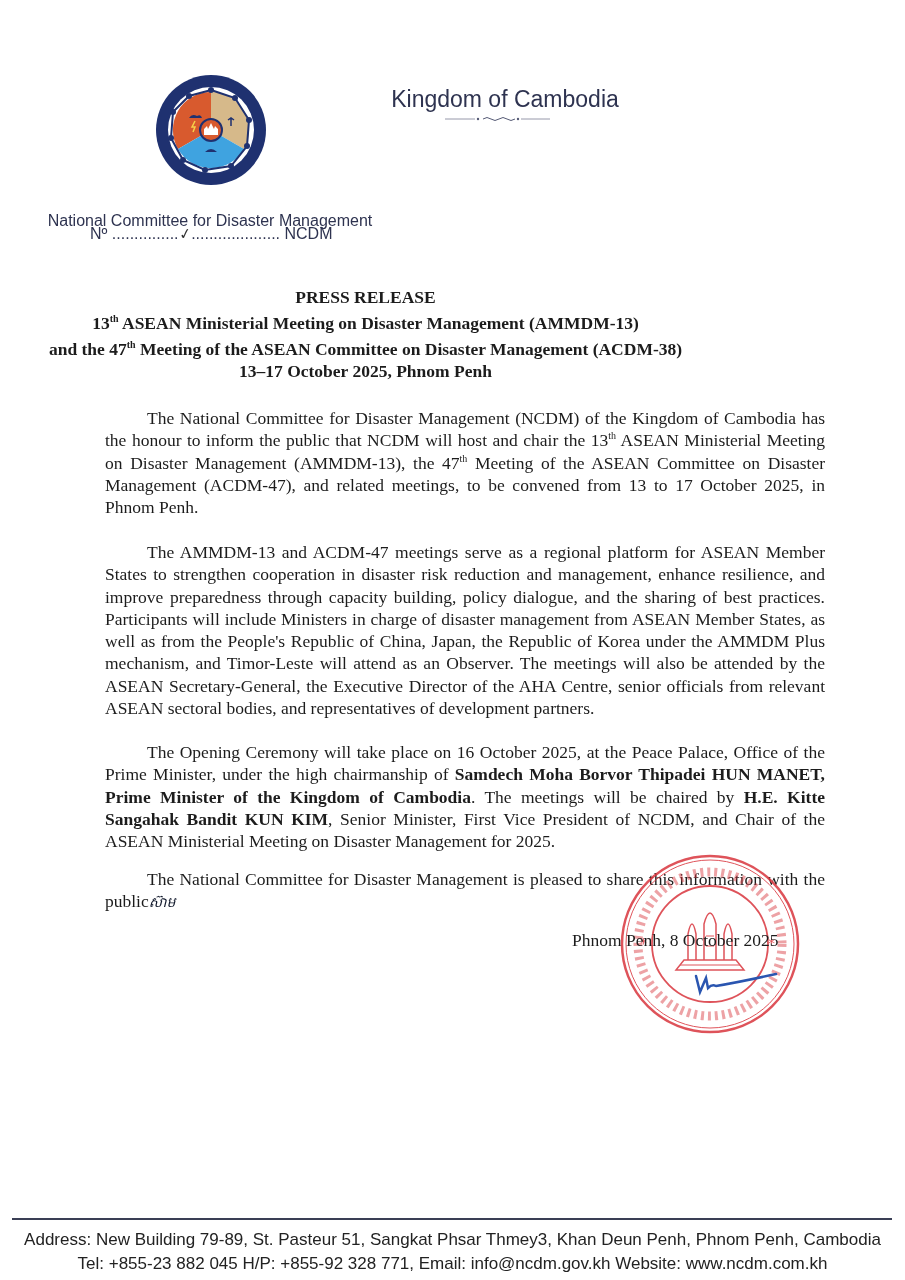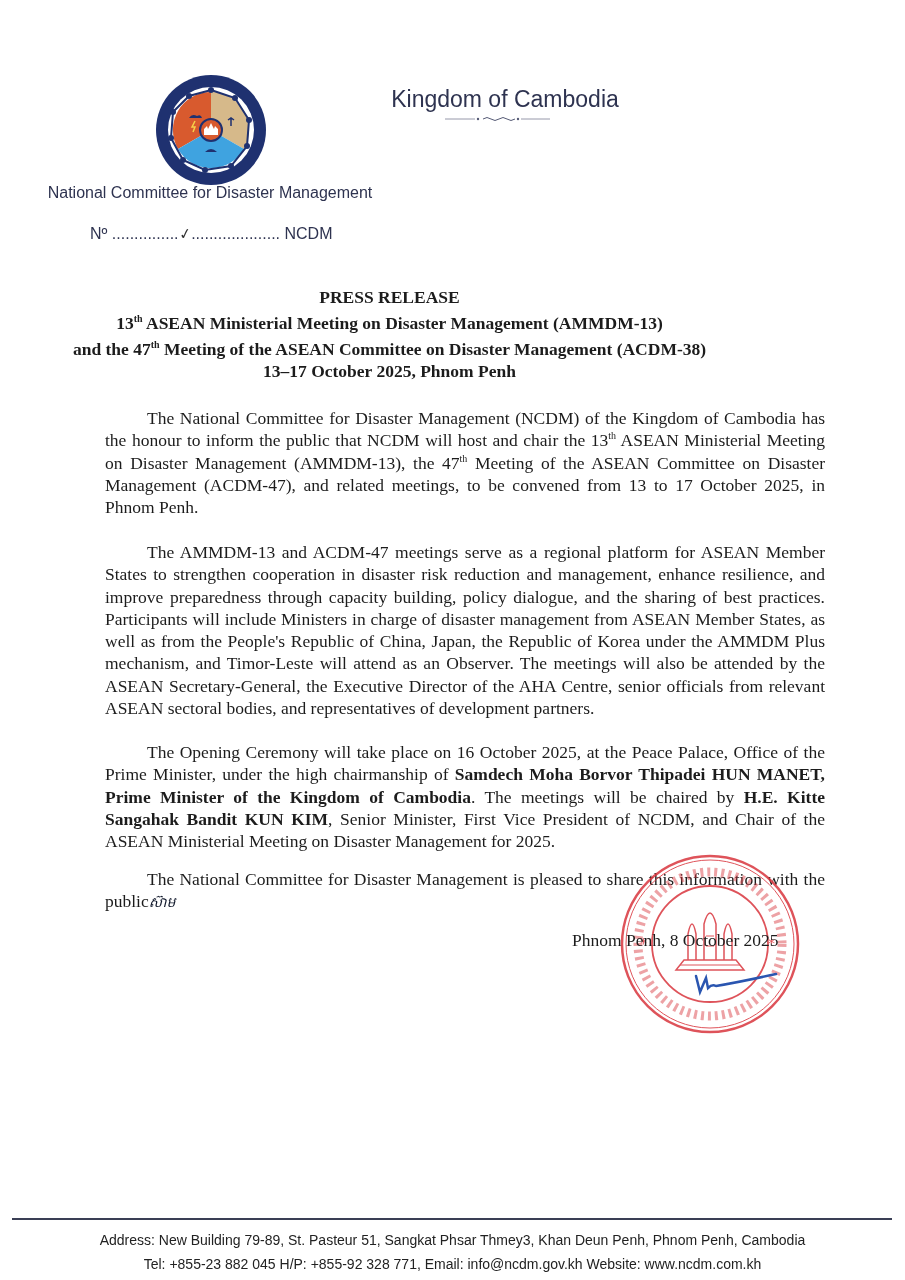--- a/index.html
+++ b/index.html
@@ -4,41 +4,41 @@
 <style>
   html, body { margin: 0; padding: 0; }
   body {
     width: 905px; height: 1280px; background: #ffffff; position: relative; overflow: hidden;
     font-family: "Liberation Serif", serif; color: #1c1c1c;
   }
   .hdr-sans { font-family: "Liberation Sans", sans-serif; color: #2e3350; }
   #kingdom { position: absolute; top: 44px; left: 380px; width: 250px; text-align: center; font-size: 23px; line-height: 30px; margin-top: 40px; }
   #ornament { position: absolute; top: 115px; left: 445px; width: 105px; height: 8px; }
   #logo { position: absolute; top: 74px; left: 155px; width: 112px; height: 112px; }
-  #org-name { position: absolute; top: 184px; left: 30px; width: 360px; text-align: center; font-size: 16px; }
+  #org-name { position: absolute; top: 212px; left: 30px; width: 360px; text-align: center; font-size: 16px; }
   #ref-no { position: absolute; top: 225px; left: 90px; font-size: 16px; white-space: nowrap; }
   #ref-no .tick { display: inline-block; color: #333; font-size: 15px; transform: rotate(-10deg); }
 
-  #title-block { position: absolute; top: 286px; left: 0; width: 731px; text-align: center; font-weight: bold; font-size: 17.5px; line-height: 22px; margin-left: 24px; }
+  #title-block { position: absolute; top: 286px; left: 0; width: 731px; text-align: center; font-weight: bold; font-size: 17.5px; line-height: 22px; }
   #title-block sup { font-size: 10px; }
   .body-text { position: absolute; left: 104px; width: 722px; font-size: 17.5px; line-height: 22.3px; text-align: justify; }
   .body-text p { margin: 1px; text-indent: 42px; }
   .body-text sup { font-size: 10px; line-height: 0; }
   #p1 { top: 406px; }
   #p2 { top: 540px; }
   #p3 { top: 740px; }
   #p4 { top: 867px; }
   #sig-mark { color: #0f172a; font-style: italic; font-size: 14px; }
 
   #stamp { position: absolute; top: 852px; left: 618px; width: 184px; height: 184px; }
   #dateline { position: absolute; top: 930px; left: 572px; font-size: 17.5px; white-space: nowrap; z-index: 2; }
   #signature { position: absolute; top: 968px; left: 690px; width: 90px; height: 30px; z-index: 3; }
 
   #footer-rule { position: absolute; top: 1218px; left: 12px; width: 880px; height: 2px; background: #3a3f55; }
-  #footer { position: absolute; top: 1228px; left: 0; width: 905px; text-align: center; font-family: "Liberation Sans", sans-serif; font-size: 14px; line-height: 24px; color: #222; }
+  #footer { position: absolute; top: 1228px; left: 0; width: 905px; text-align: center; font-family: "Liberation Sans", sans-serif; font-size: 17px; line-height: 24px; color: #222; }
 </style>
 </head>
 <body>
 
 <div id="kingdom" class="hdr-sans">
   <div>Kingdom of Cambodia</div>
 </div>
 <svg id="ornament" viewBox="0 0 105 8">
   <line x1="0" y1="4" x2="30" y2="4" stroke="#7b7f95" stroke-width="0.8"></line>
   <circle cx="33" cy="4" r="1.2" fill="#555a75"></circle>

